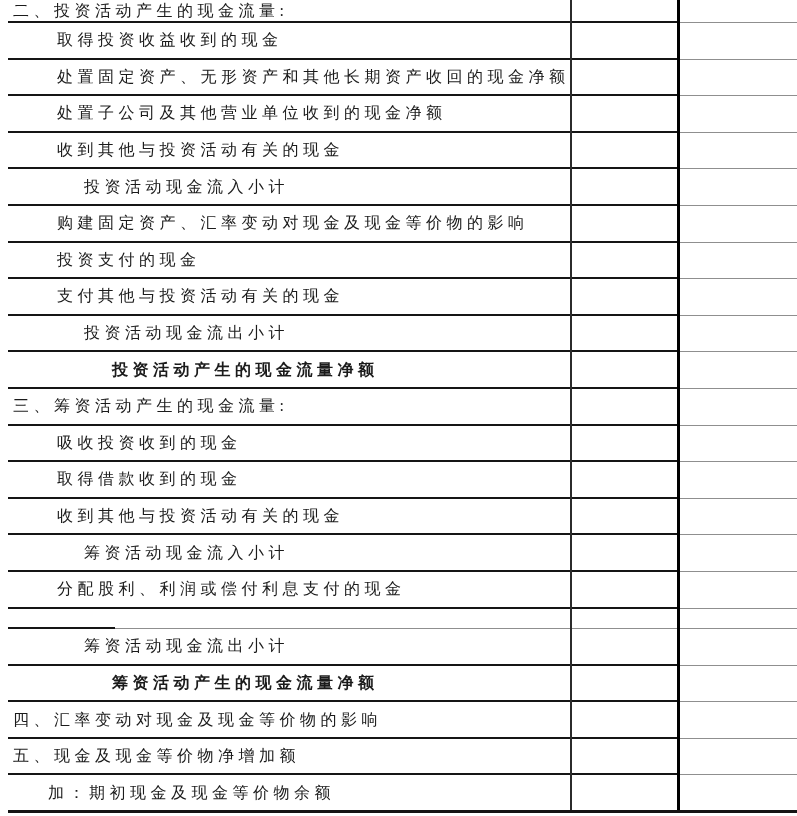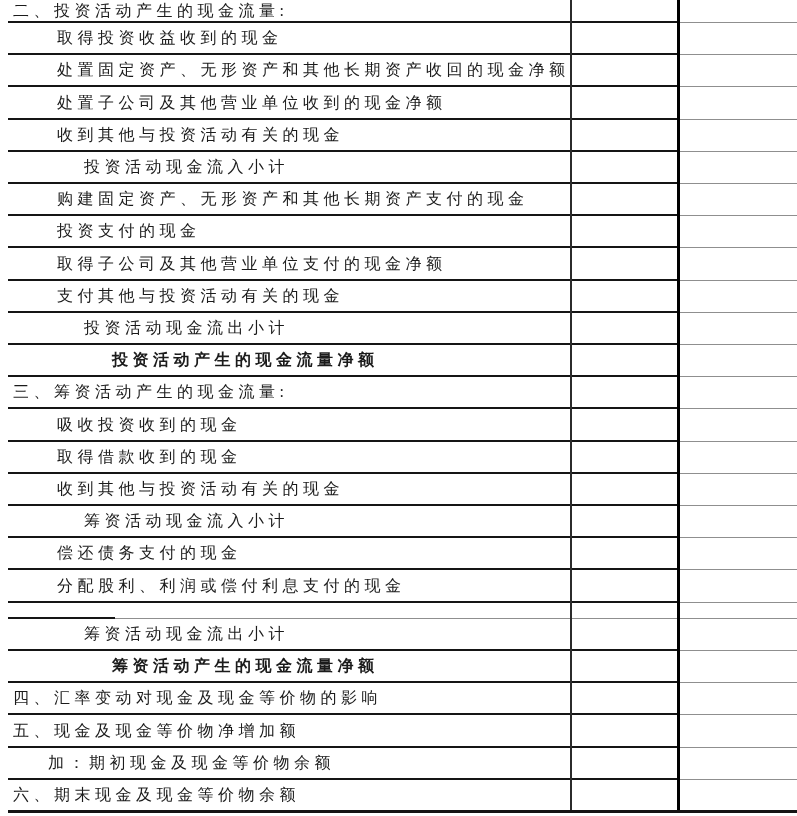--- a/index.html
+++ b/index.html
@@ -102,41 +102,34 @@
       </div>
       <div class="row">
         <div class="c1">
           <span class="lbl ind2">投资活动现金流入小计</span>
         </div>
         <div class="c2"></div>
         <div class="c3"></div>
       </div>
       <div class="row">
         <div class="c1">
-          <span class="lbl ind1">购建固定资产、无形资产和其他长期资产支付的现金</span>
+          <span class="lbl ind1">购建固定资产、汇率变动对现金及现金等价物的影响</span>
         </div>
         <div class="c2"></div>
         <div class="c3"></div>
       </div>
       <div class="row">
         <div class="c1">
           <span class="lbl ind1">投资支付的现金</span>
         </div>
         <div class="c2"></div>
         <div class="c3"></div>
       </div>
       <div class="row">
         <div class="c1">
-          <span class="lbl ind1">取得子公司及其他营业单位支付的现金净额</span>
-        </div>
-        <div class="c2"></div>
-        <div class="c3"></div>
-      </div>
-      <div class="row">
-        <div class="c1">
           <span class="lbl ind1">支付其他与投资活动有关的现金</span>
         </div>
         <div class="c2"></div>
         <div class="c3"></div>
       </div>
       <div class="row">
         <div class="c1">
           <span class="lbl ind2">投资活动现金流出小计</span>
         </div>
         <div class="c2"></div>
@@ -179,27 +172,20 @@
       </div>
       <div class="row">
         <div class="c1">
           <span class="lbl ind2">筹资活动现金流入小计</span>
         </div>
         <div class="c2"></div>
         <div class="c3"></div>
       </div>
       <div class="row">
         <div class="c1">
-          <span class="lbl ind1">偿还债务支付的现金</span>
-        </div>
-        <div class="c2"></div>
-        <div class="c3"></div>
-      </div>
-      <div class="row">
-        <div class="c1">
           <span class="lbl ind1">分配股利、利润或偿付利息支付的现金</span>
         </div>
         <div class="c2"></div>
         <div class="c3"></div>
       </div>
       <div class="row">
         <div class="c2"></div>
         <div class="c3"></div>
       </div>
       <div class="row">
@@ -226,27 +212,20 @@
       <div class="row">
         <div class="c1">
           <span class="lbl ind0">五、现金及现金等价物净增加额</span>
         </div>
         <div class="c2"></div>
         <div class="c3"></div>
       </div>
       <div class="row">
         <div class="c1">
           <span class="lbl indadd">加：期初现金及现金等价物余额</span>
-        </div>
-        <div class="c2"></div>
-        <div class="c3"></div>
-      </div>
-      <div class="row">
-        <div class="c1">
-          <span class="lbl ind0">六、期末现金及现金等价物余额</span>
         </div>
         <div class="c2"></div>
         <div class="c3"></div>
       </div>
     </div>
   <div class="vline" id="vline-1"></div>
   <div class="vline" id="vline-2"></div>
   <div id="bottom-rule"></div>
 </div>
 

